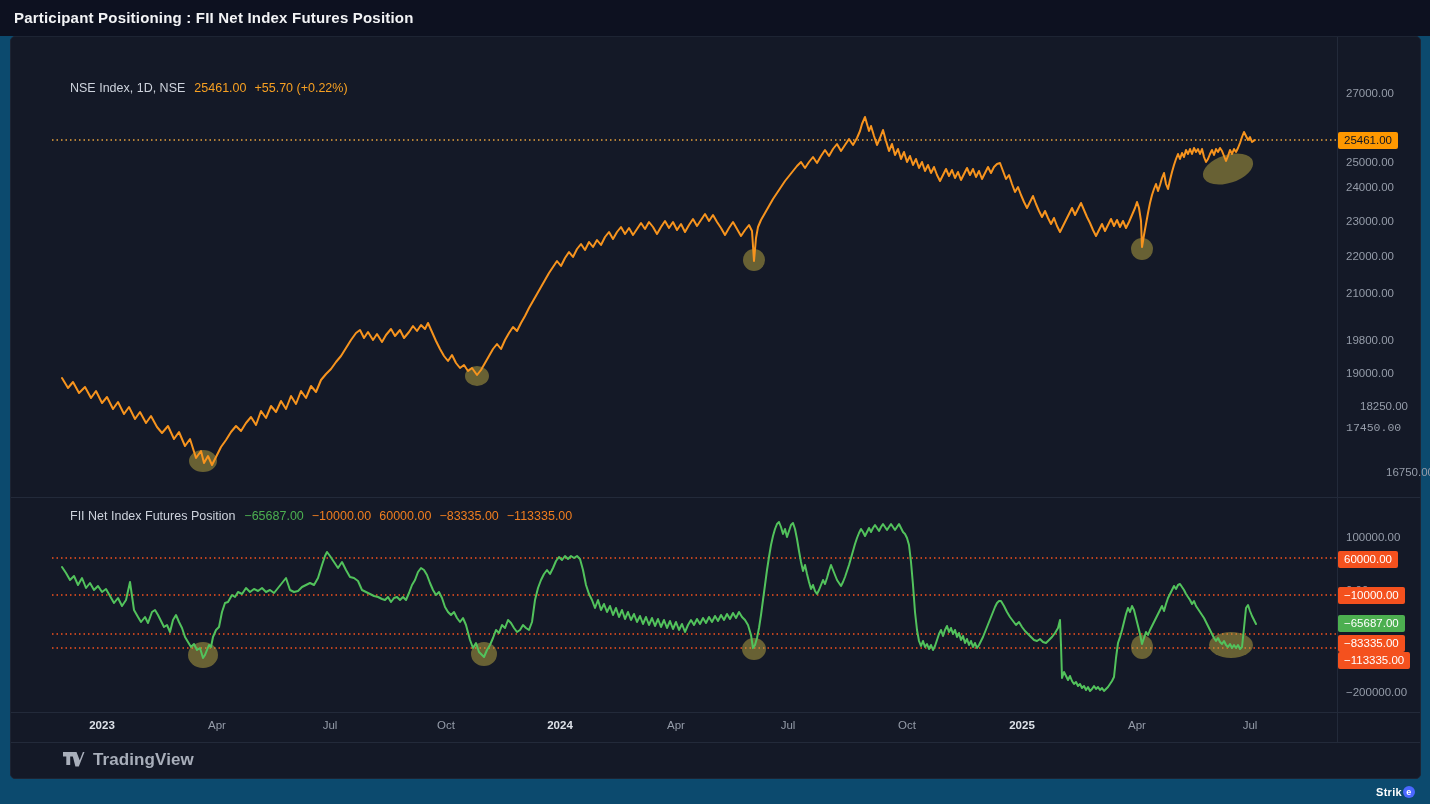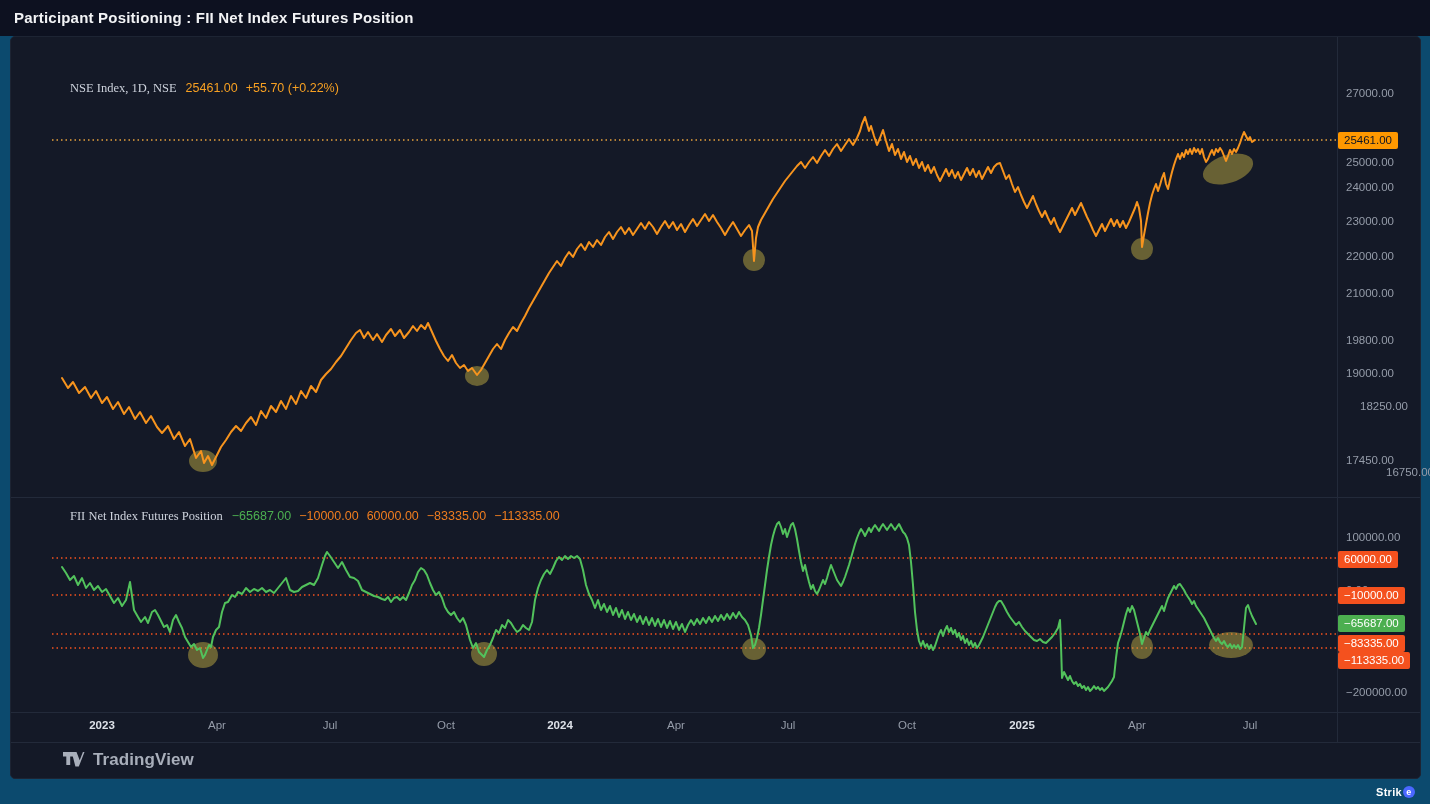--- a/index.html
+++ b/index.html
@@ -7,21 +7,21 @@
           font-family:"Liberation Sans",sans-serif;}
   .titlebar{position:absolute;left:0;top:0;width:100%;height:36px;background:#0d1120;}
   .titlebar span{position:absolute;left:14px;top:9px;font-size:15px;font-weight:700;color:#f2f3f5;letter-spacing:.2px;}
   .widget{position:absolute;left:10px;top:36px;width:1411px;height:743px;background:#141927;
           border:1px solid #1d2433;border-radius:5px;box-sizing:border-box;}
   .pane{position:absolute;display:block;}
   #price-svg{left:52px;top:68px;width:1285px;height:429px;}
   #ind-svg{left:52px;top:497px;width:1285px;height:215px;}
   .sep{position:absolute;background:#232a3a;}
   .legend{position:absolute;font-size:12.5px;display:flex;gap:9px;align-items:baseline;z-index:5;}
-  .legend .sym{color:#cdd2dc;font-family:Liberation Serif, serif;}
+  .legend .sym{color:#cdd2dc;}
   .legend .val{font-weight:400;}
   .axis-label{position:absolute;left:1346px;font-size:11.5px;color:#959ca9;z-index:2;line-height:16px;}
   .badge{position:absolute;left:1338px;height:17px;line-height:17px;font-size:11.5px;padding:0 6px;
          border-radius:2px;color:#fff;z-index:3;white-space:nowrap;}
   .badge.last{background:#ff9800;color:#101523;font-weight:400;}
   .badge.orange{background:#f4511e;}
   .badge.green{background:#4caf50;}
   .time-label{position:absolute;top:719px;transform:translateX(-50%);font-size:11.5px;color:#959ca9;z-index:2;}
   .time-label.major{color:#dde1e8;font-weight:700;}
   .tv-logo{position:absolute;left:63px;top:750px;display:flex;align-items:center;gap:7px;z-index:5;cursor:pointer;}
@@ -81,21 +81,21 @@
   <div id="right-axis">
       <div class="axis-label" style="top: 85px;">27000.00</div>
       <div class="axis-label" style="top: 154px;">25000.00</div>
       <div class="axis-label" style="top: 179px;">24000.00</div>
       <div class="axis-label" style="top: 213px;">23000.00</div>
       <div class="axis-label" style="top: 248px;">22000.00</div>
       <div class="axis-label" style="top: 285px;">21000.00</div>
       <div class="axis-label" style="top: 332px;">19800.00</div>
       <div class="axis-label" style="top: 365px;">19000.00</div>
       <div class="axis-label" style="top: 398px; margin-left: 14px;">18250.00</div>
-      <div class="axis-label" style="top: 452px;">17450.00</div>
+      <div class="axis-label" style="top: 420px; font-family: Liberation Mono, monospace;">17450.00</div>
       <div class="axis-label" style="top: 464px; margin-left: 40px;">16750.00</div>
       <div class="axis-label" style="top: 529px;">100000.00</div>
       <div class="axis-label" style="top: 582px;">0.00</div>
       <div class="axis-label" style="top: 684px;">−200000.00</div>
       <div class="badge last" style="top: 131.5px;">25461.00</div>
       <div class="badge orange" style="top: 550.5px;">60000.00</div>
       <div class="badge orange" style="top: 586.5px;">−10000.00</div>
       <div class="badge green" style="top: 614.5px;">−65687.00</div>
       <div class="badge orange" style="top: 634.5px;">−83335.00</div>
       <div class="badge orange" style="top: 651.5px;">−113335.00</div>

